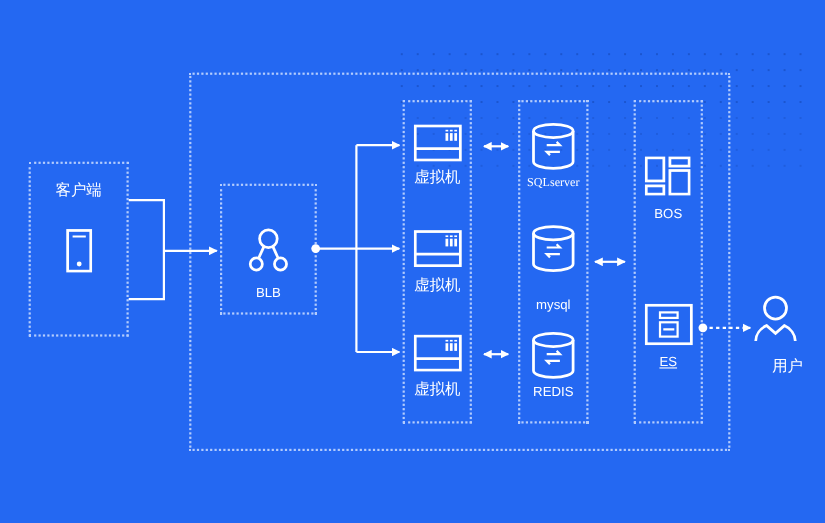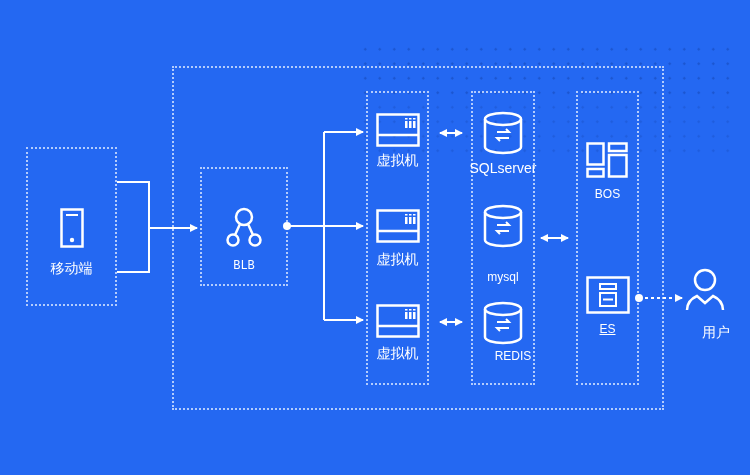--- a/index.html
+++ b/index.html
@@ -56,35 +56,35 @@
     </g>
     <g stroke="#fff" stroke-width="2" fill="none">
       <line x1="541" y1="238" x2="568" y2="238" marker-start="url(#ahs)" marker-end="url(#ah)"></line>
     </g>
     <g stroke="#fff" stroke-width="2" fill="none">
       <circle cx="639" cy="298" r="4" fill="#fff" stroke="none"></circle>
       <line x1="639" y1="298" x2="682" y2="298" stroke-dasharray="3,3" marker-end="url(#ah)"></line>
     </g>
   </svg>
 
+  <div class="lbl cn" style="left:26px;width:91px;top:164px;">客户端</div>
   <svg class="ico" style="left:60px;top:208px;" width="24" height="40" viewBox="0 0 24 40">
     <rect x="1.5" y="1.5" width="21" height="37" fill="none" stroke="#fff" stroke-width="2.5"></rect>
     <line x1="6" y1="7" x2="18" y2="7" stroke="#fff" stroke-width="2"></line>
     <circle cx="12" cy="32" r="2.2" fill="#fff"></circle>
   </svg>
-  <div class="lbl cn" style="left:26px;width:91px;top:260px;">移动端</div>
 
   <svg class="ico" style="left:224px;top:206px;" width="40" height="42" viewBox="0 0 40 42">
     <circle cx="20" cy="11" r="8" fill="none" stroke="#fff" stroke-width="2.5"></circle>
     <circle cx="9" cy="34" r="5.5" fill="none" stroke="#fff" stroke-width="2.5"></circle>
     <circle cx="31" cy="34" r="5.5" fill="none" stroke="#fff" stroke-width="2.5"></circle>
     <line x1="16" y1="18" x2="11" y2="29" stroke="#fff" stroke-width="2.5"></line>
     <line x1="24" y1="18" x2="29" y2="29" stroke="#fff" stroke-width="2.5"></line>
   </svg>
-  <div class="lbl en" style="left:200px;width:88px;top:259px;font-family:Liberation Mono, monospace;">BLB</div>
+  <div class="lbl en" style="left:200px;width:88px;top:259px;">BLB</div>
 
   <div>
     <svg class="ico" style="left:376px;top:113px;" width="44" height="34" viewBox="0 0 44 34">
       <rect x="1.5" y="1.5" width="41" height="31" fill="none" stroke="#fff" stroke-width="2.5"></rect>
       <line x1="1.5" y1="22" x2="42.5" y2="22" stroke="#fff" stroke-width="2.5"></line>
       <rect x="29" y="8" width="2.5" height="7" fill="#fff"></rect>
         <rect x="33" y="8" width="2.5" height="7" fill="#fff"></rect>
         <rect x="37" y="8" width="2.5" height="7" fill="#fff"></rect>
       <rect x="29" y="5" width="2.5" height="1.5" fill="#fff"></rect>
         <rect x="33" y="5" width="2.5" height="1.5" fill="#fff"></rect>
@@ -118,37 +118,37 @@
     </svg>
     <div class="lbl cn" style="left:366px;width:63px;top:345px;">虚拟机</div>
   </div>
 
   <div>
     <svg class="ico" style="left:482px;top:111px;" width="42" height="44" viewBox="0 0 42 44">
       <ellipse cx="21" cy="8" rx="18" ry="6" fill="none" stroke="#fff" stroke-width="2.5"></ellipse>
       <path d="M3,8 V36 A18,6 0 0 0 39,36 V8" fill="none" stroke="#fff" stroke-width="2.5"></path>
       <path d="M15,21 H27 L24,18 M27,27 H15 L18,30" fill="none" stroke="#fff" stroke-width="2"></path>
     </svg>
-    <div class="lbl" style="left:466px;width:74px;top:160px;font-size:14px;">SQLserver</div>
+    <div class="lbl" style="left:466px;width:74px;top:160px;font-size:11px;font-family:Liberation Serif, serif;">SQLserver</div>
   </div>
   <div>
     <svg class="ico" style="left:482px;top:204px;" width="42" height="44" viewBox="0 0 42 44">
       <ellipse cx="21" cy="8" rx="18" ry="6" fill="none" stroke="#fff" stroke-width="2.5"></ellipse>
       <path d="M3,8 V36 A18,6 0 0 0 39,36 V8" fill="none" stroke="#fff" stroke-width="2.5"></path>
       <path d="M15,21 H27 L24,18 M27,27 H15 L18,30" fill="none" stroke="#fff" stroke-width="2"></path>
     </svg>
     <div class="lbl en" style="left:466px;width:74px;top:270px;">mysql</div>
   </div>
   <div>
     <svg class="ico" style="left:482px;top:301px;" width="42" height="44" viewBox="0 0 42 44">
       <ellipse cx="21" cy="8" rx="18" ry="6" fill="none" stroke="#fff" stroke-width="2.5"></ellipse>
       <path d="M3,8 V36 A18,6 0 0 0 39,36 V8" fill="none" stroke="#fff" stroke-width="2.5"></path>
       <path d="M15,21 H27 L24,18 M27,27 H15 L18,30" fill="none" stroke="#fff" stroke-width="2"></path>
     </svg>
-    <div class="lbl en" style="left:476px;width:74px;top:349px;">REDIS</div>
+    <div class="lbl en" style="left:466px;width:74px;top:349px;">REDIS</div>
   </div>
 
   <div>
     <svg class="ico" style="left:586px;top:142px;" width="42" height="36" viewBox="0 0 42 36">
       <rect x="1.5" y="1.5" width="16" height="21" fill="none" stroke="#fff" stroke-width="2.5"></rect>
       <rect x="1.5" y="27" width="16" height="7.5" fill="none" stroke="#fff" stroke-width="2.5"></rect>
       <rect x="23" y="1.5" width="17.5" height="7.5" fill="none" stroke="#fff" stroke-width="2.5"></rect>
       <rect x="23" y="13" width="17.5" height="21.5" fill="none" stroke="#fff" stroke-width="2.5"></rect>
     </svg>
     <div class="lbl en" style="left:576px;width:63px;top:187px;">BOS</div>

